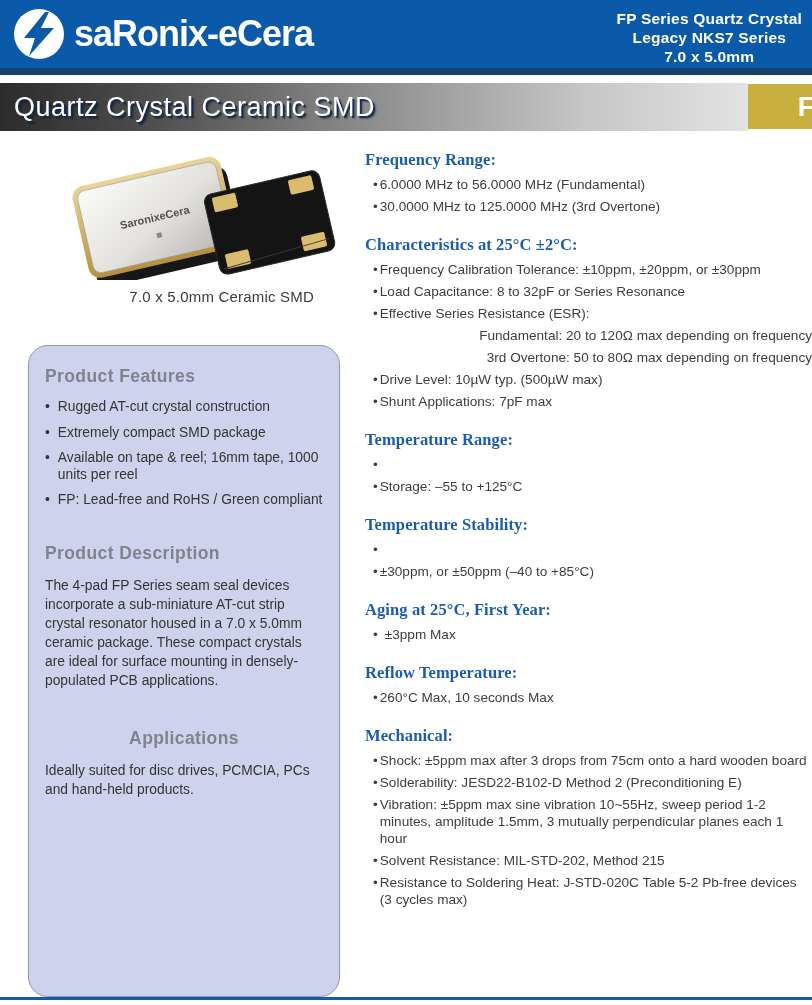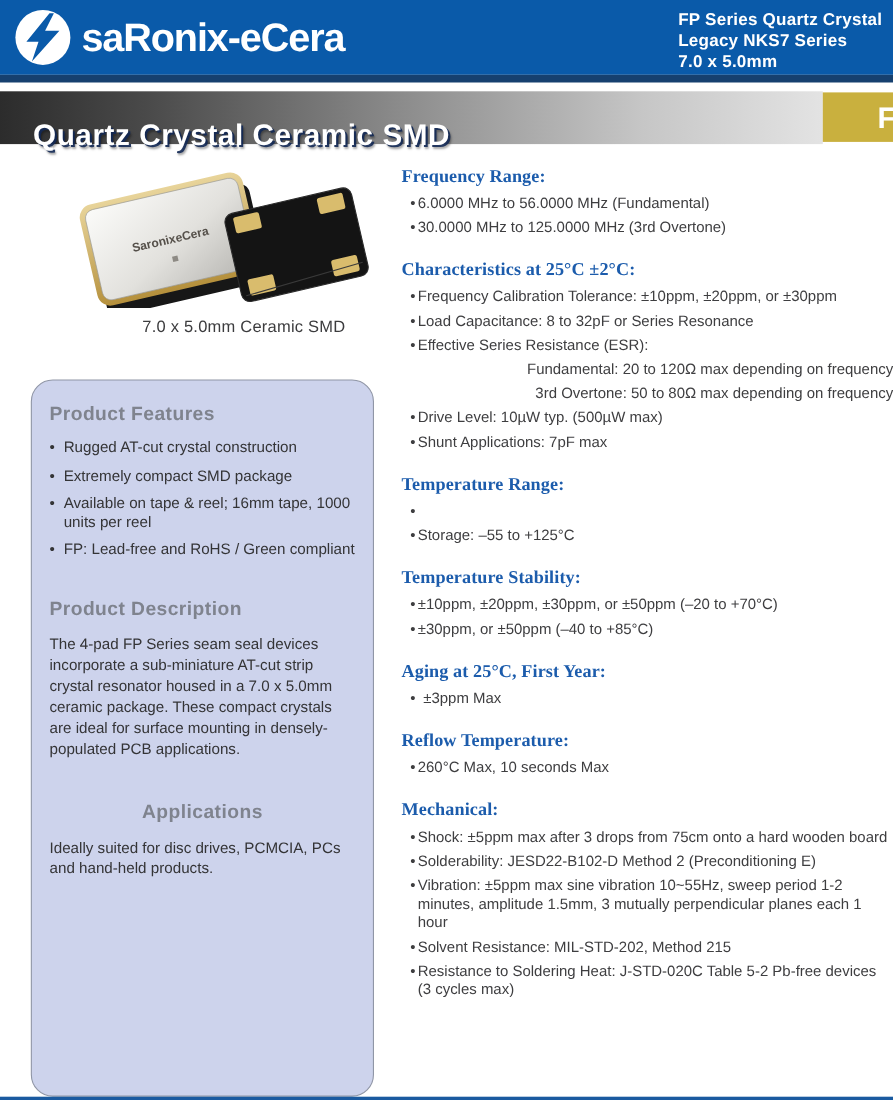--- a/index.html
+++ b/index.html
@@ -10,27 +10,27 @@
   html,body{margin:0;padding:0;background:#fff;}
   .page{position:relative;width:812px;height:1005px;background:#fff;overflow:hidden;
         font-family:"Liberation Sans",sans-serif;color:var(--body-text);}
 
   
   .header{position:absolute;top:0;left:0;width:812px;height:68px;background:var(--header-blue);}
   .header-navy{position:absolute;top:68px;left:0;width:812px;height:7px;background:var(--header-navy);}
   .logo{position:absolute;left:12px;top:7px;display:flex;align-items:center;gap:8px;}
   .logo-text{color:#fff;font-weight:bold;font-size:36px;letter-spacing:-1px;line-height:54px;}
   .logo-tm{color:#fff;font-size:9px;vertical-align:top;position:relative;top:-16px;left:1px;font-weight:bold;}
-  .header-right{position:absolute;right:10px;top:9px;text-align:left;color:#fff;
+  .header-right{position:absolute;right:10px;top:9px;text-align:center;color:#fff;
                 font-weight:bold;font-size:15.5px;line-height:19px;letter-spacing:0.2px;}
 
   
   .banner{position:absolute;top:83px;left:0;width:748px;height:48px;
           background:linear-gradient(90deg,#2c2c2c 0%,#4a4a4a 18%,#8a8a8a 48%,#c6c6c6 78%,#e3e3e3 100%);}
-  .banner-title{margin:16px;padding-left:14px;line-height:48px;font-size:27px;font-weight:bold;color:#fff;
+  .banner-title{margin:0;padding-left:14px;line-height:48px;font-size:27px;font-weight:normal;color:#fff;
                 letter-spacing:0.5px;text-shadow:2px 2px 0 rgba(18,40,84,0.9),3px 3px 2px rgba(0,0,0,0.35);}
   .fp-badge{position:absolute;top:84px;left:748px;width:55px;height:45px;background:var(--accent-gold);
             color:#fff;font-weight:bold;font-size:27px;text-align:center;line-height:46px;letter-spacing:0.5px;padding-left:40px;}
 
   
   .figure{position:absolute;left:52px;top:140px;width:290px;}
   .figure-caption{width:262px;text-align:right;font-size:15px;color:#3c3c3e;margin-top:4px;letter-spacing:0.2px;}
 
   
   .panel{position:absolute;left:28px;top:345px;width:312px;height:652px;box-sizing:border-box;
@@ -195,21 +195,20 @@
         </div>
         <div class="spec-item">
           <span class="bullet">•</span>
           <span>Storage: –55 to +125°C</span>
         </div>
       </div>
       <div class="spec-section">
         <h3 class="spec-heading">Temperature Stability:</h3>
         <div class="spec-item">
           <span class="bullet">•</span>
-          <span>±10ppm, ±20ppm, ±30ppm, or ±50ppm (–20 to +70°C)</span>
         </div>
         <div class="spec-item">
           <span class="bullet">•</span>
           <span>±30ppm, or ±50ppm (–40 to +85°C)</span>
         </div>
       </div>
       <div class="spec-section">
         <h3 class="spec-heading">Aging at 25°C, First Year:</h3>
         <div class="spec-item">
           <span class="bullet spaced">•</span>

